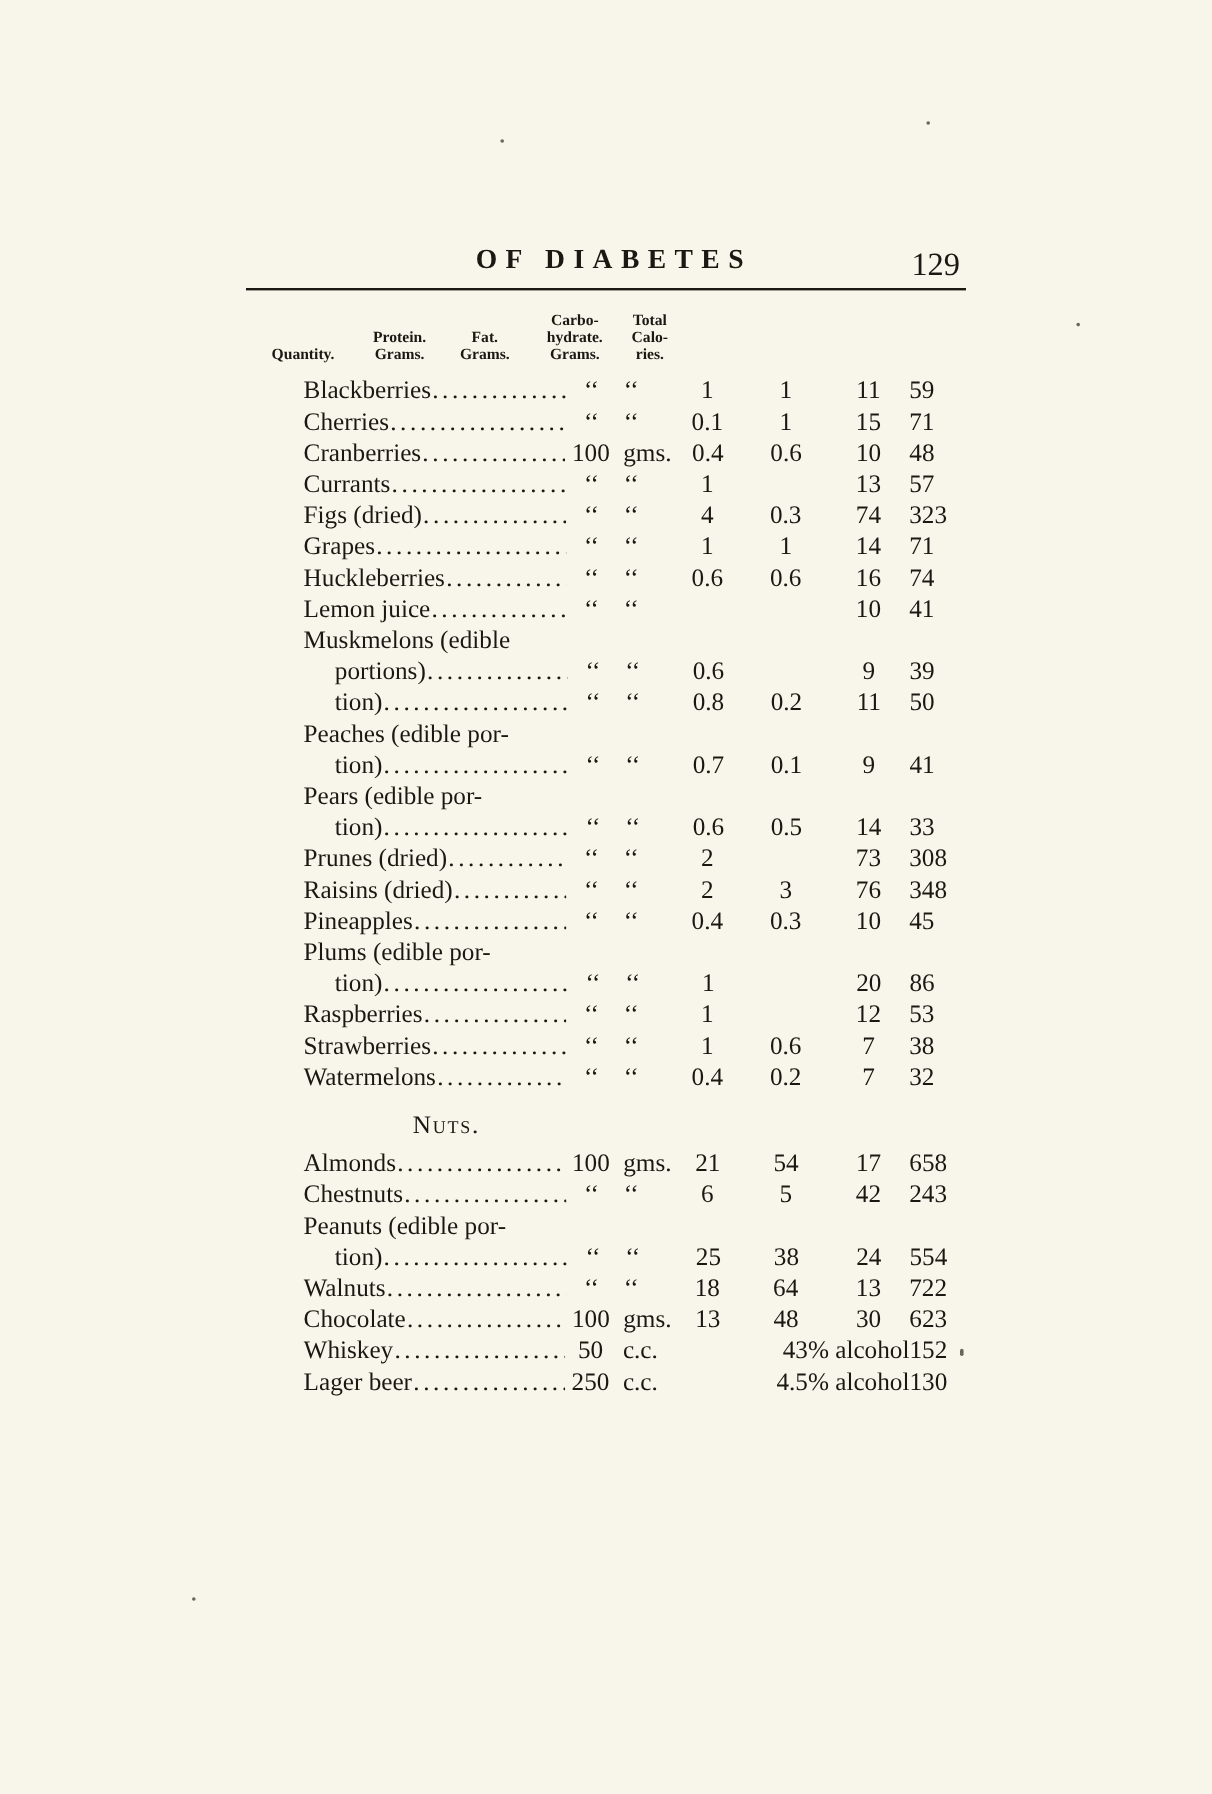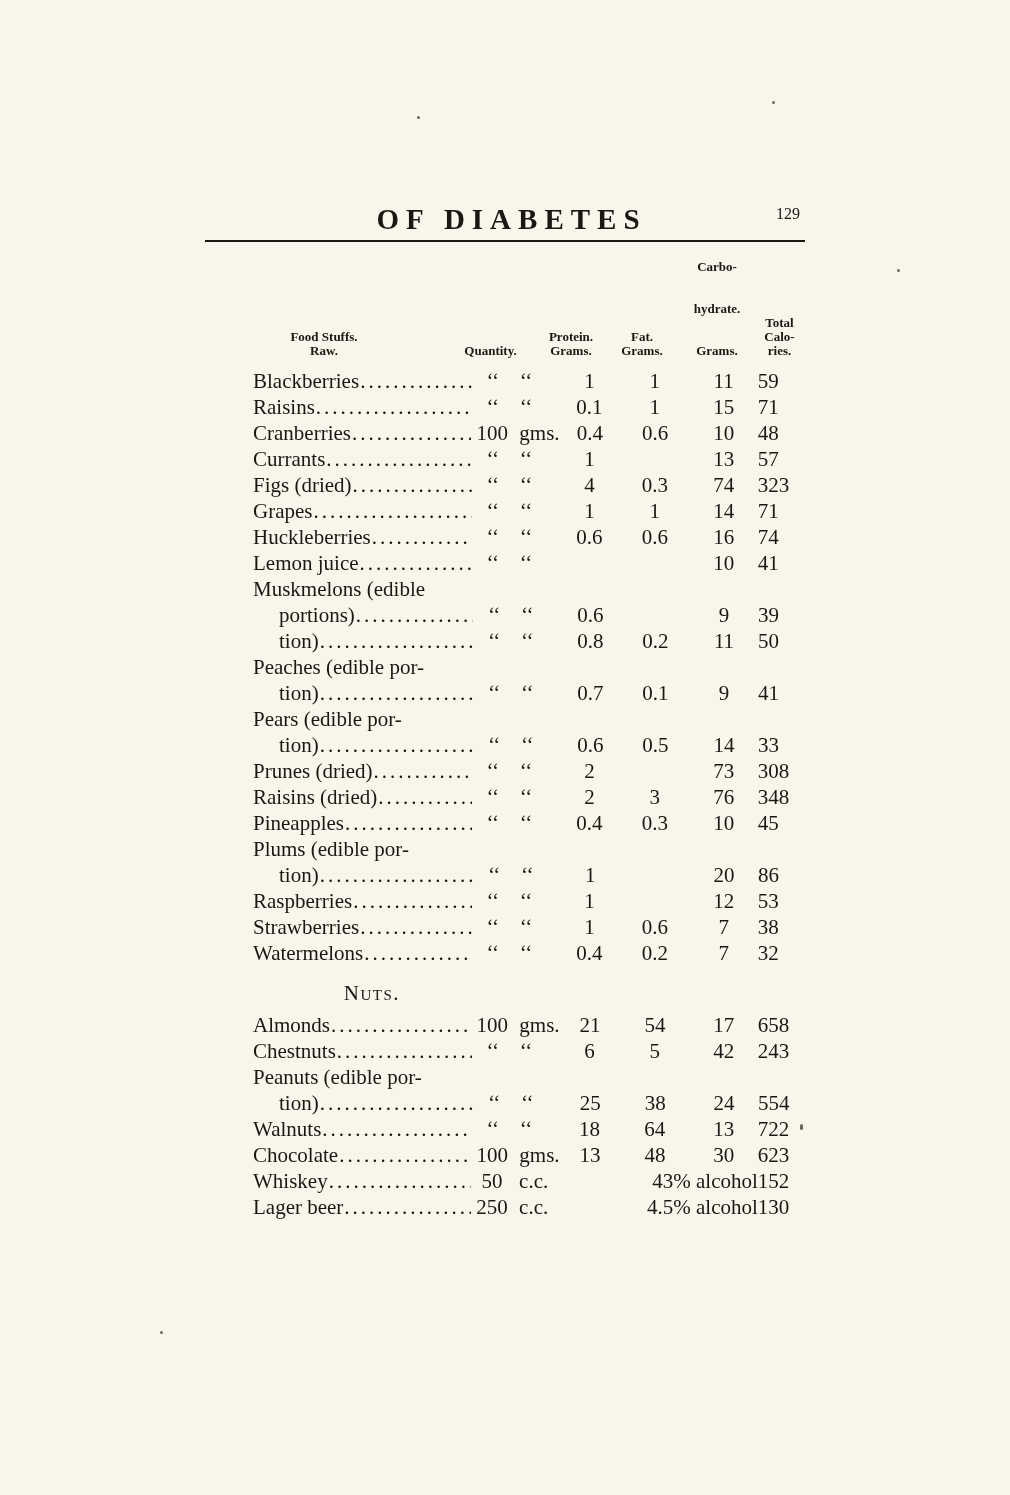--- a/index.html
+++ b/index.html
@@ -16,45 +16,45 @@
   .content {
     position: absolute;
     left: 205px;
     top: 203px;
     width: 600px;
   }
   .running-head { position: relative; height: 32px; }
   .running-title {
     position: absolute; left: 13px; right: 0; top: 0;
     text-align: center;
-    font-size: 29px; font-weight: 700;
+    font-size: 23px; font-weight: 700;
     letter-spacing: 7px;
     white-space: nowrap;
   }
   .page-number {
     position: absolute; right: 5px; top: 2px;
-    font-size: 16px;
+    font-size: 27px;
   }
   .rule { height: 2px; background: #1b1713; margin-top: 5px; }
 
   .col-headers {
     display: flex;
     align-items: flex-end;
     margin-top: 18px;
     font-size: 13px;
     font-weight: 700;
     line-height: 14px;
   }
   .hcell { display: flex; flex-direction: column; justify-content: flex-end; text-align: center; }
 
   .w-name    { width: 238px; }
   .w-qty     { width: 95px; }
   .w-protein { width: 66px; }
   .w-fat     { width: 76px; justify-content: center; }
-  .w-carb    { width: 74px; gap: 28px; }
+  .w-carb    { width: 74px; }
   .w-cals    { width: 51px; }
 
   .table-body {
     margin-top: 10px;
     font-size: 21px;
     line-height: 26px;
     margin-left: 48px;
   }
   .trow { display: flex; }
   .cell { box-sizing: border-box; }
@@ -98,24 +98,20 @@
   <div class="content">
 
     <div class="running-head">
       <div class="running-title">OF DIABETES</div>
       <div class="page-number">129</div>
     </div>
 
     <div class="rule"></div>
 
     <div class="col-headers">
-      <div class="hcell w-name">
-        <span>Food Stuffs.</span>
-        <span>Raw.</span>
-      </div>
       <div class="hcell w-qty">
         <span>Quantity.</span>
       </div>
       <div class="hcell w-protein">
         <span>Protein.</span>
         <span>Grams.</span>
       </div>
       <div class="hcell w-fat">
         <span>Fat.</span>
         <span>Grams.</span>
@@ -142,21 +138,21 @@
             <span class="q1">‘‘</span>
             <span class="q2">‘‘</span>
           </div>
           <div class="cell num w-protein">1</div>
           <div class="cell num w-fat">1</div>
           <div class="cell num w-carb">11</div>
           <div class="cell num-right w-cals">59</div>
         </div>
         <div class="trow">
           <div class="cell name">
-            <span class="nm">Raisins</span>
+            <span class="nm">Cherries</span>
             <span class="leader"></span>
           </div>
           <div class="cell qty">
             <span class="q1">‘‘</span>
             <span class="q2">‘‘</span>
           </div>
           <div class="cell num w-protein">0.1</div>
           <div class="cell num w-fat">1</div>
           <div class="cell num w-carb">15</div>
           <div class="cell num-right w-cals">71</div>

